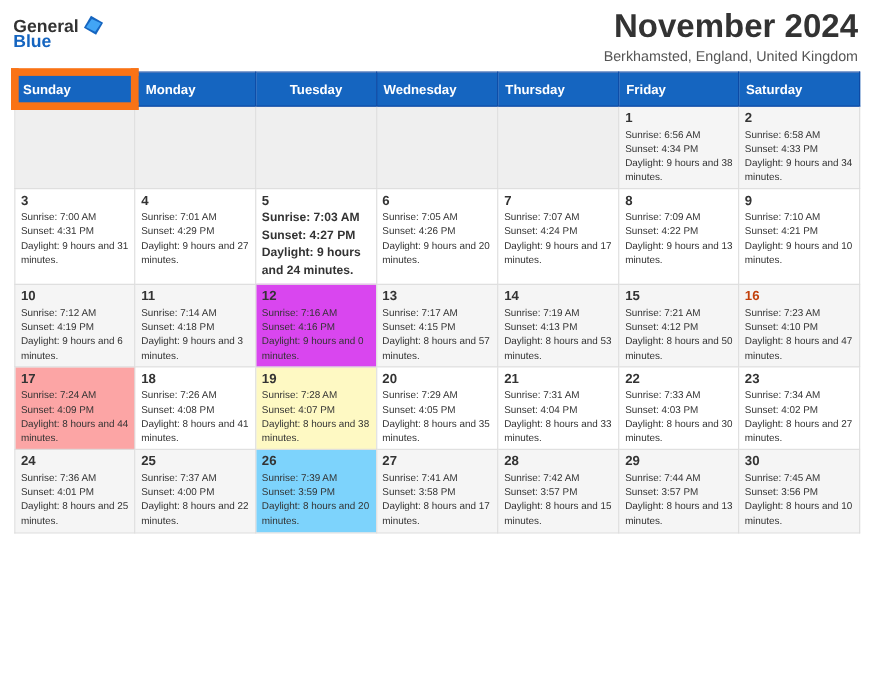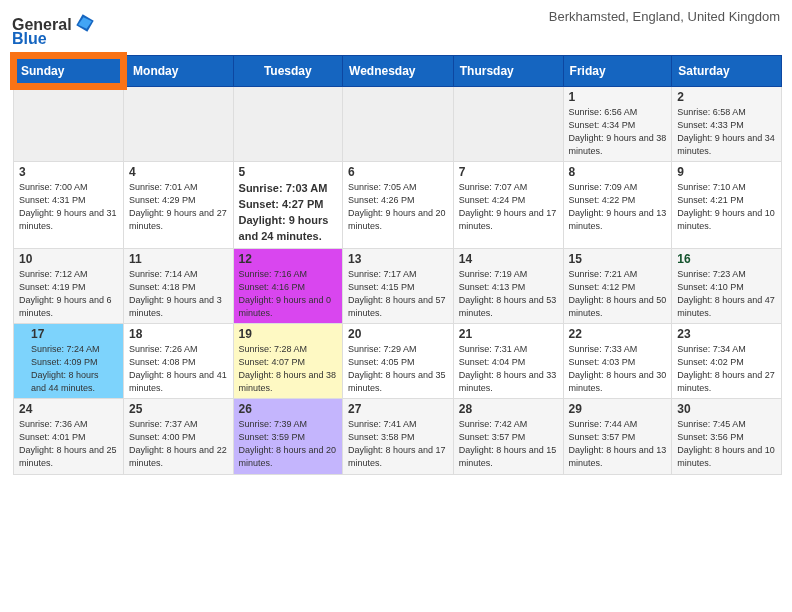--- a/index.html
+++ b/index.html
@@ -17,20 +17,21 @@
         <span style="font-size:16px; font-weight:bold; color:#333;">General</span>
         <svg width="22" height="22" viewBox="0 0 22 22">
           <polygon points="11,2 20,11 11,20 2,11" fill="#1565c0" transform="rotate(-15,11,11)"></polygon>
           <polygon points="11,5 18,11 11,17 4,11" fill="#42a5f5" transform="rotate(-15,11,11)"></polygon>
         </svg>
       </div>
       <span style="font-size:16px; font-weight:bold; color:#1565c0; margin-top:-4px;text-align:right;">Blue</span>
     </div>
   </div>
   <div style="text-align:right;">
+    <div style="font-size:30px; font-weight:bold; color:#333;">November 2024</div>
     <div style="font-size:13px; color:#555; margin-top:1px;">Berkhamsted, England, United Kingdom</div>
   </div>
 </div>
 
 <table style="width: calc(100% - 20px); margin: 0 10px; border-collapse: collapse;">
   <thead>
     <tr class="cal-header-row">
       <th style="background:#1565c0; color:white; text-align:left; padding:5px 4px; font-size:12px; font-weight:bold; border:7px solid #f97316;">Sunday</th>
       <th style="background:#1565c0; color:white; text-align:left; padding:5px 6px; font-size:12px; font-weight:bold; border:1px solid #0d47a1;">Monday</th>
       <th style="background:#1565c0; color:white; text-align:center; padding:5px 6px; font-size:12px; font-weight:bold; border:1px solid #0d47a1;">Tuesday</th>
@@ -135,28 +136,28 @@
 Sunset: 4:13 PM
 Daylight: 8 hours and 53 minutes.</div>
         </td>
         <td style="vertical-align: top; border: 1px solid rgb(221, 221, 221); padding: 3px 5px; width: 113px; height: 75px; font-size: 9px; color: rgb(51, 51, 51); background: rgb(245, 245, 245);">
           <span style="font-size: 12px; font-weight: bold; color: rgb(51, 51, 51); display: block; margin-bottom: 2px;">15</span>
           <div style="font-size: 9px; color: rgb(51, 51, 51); line-height: 1.45; white-space: pre-line;">Sunrise: 7:21 AM
 Sunset: 4:12 PM
 Daylight: 8 hours and 50 minutes.</div>
         </td>
         <td style="vertical-align: top; border: 1px solid rgb(221, 221, 221); padding: 3px 5px; width: 113px; height: 75px; font-size: 9px; color: rgb(51, 51, 51); background: rgb(245, 245, 245);">
-          <span style="font-size: 12px; font-weight: bold; color: #14532d; display: block; margin-bottom: 2px;">16</span>
+          <span style="font-size: 12px; font-weight: bold; color: #c2410c; display: block; margin-bottom: 2px;">16</span>
           <div style="font-size: 9px; color: rgb(51, 51, 51); line-height: 1.45; white-space: pre-line;">Sunrise: 7:23 AM
 Sunset: 4:10 PM
 Daylight: 8 hours and 47 minutes.</div>
         </td>
       </tr>
       <tr>
-        <td style="vertical-align: top; border: 1px solid rgb(221, 221, 221); padding: 3px 17px; width: 113px; height: 75px; font-size: 9px; color: rgb(51, 51, 51); background: #7dd3fc; margin-left: 20px;">
+        <td style="vertical-align: top; border: 1px solid rgb(221, 221, 221); padding: 3px 5px; width: 113px; height: 75px; font-size: 9px; color: rgb(51, 51, 51); background: #fca5a5; margin-left: 20px;">
           <span style="font-size: 12px; font-weight: bold; color: rgb(51, 51, 51); display: block; margin-bottom: 2px;">17</span>
           <div style="font-size: 9px; color: rgb(51, 51, 51); line-height: 1.45; white-space: pre-line;">Sunrise: 7:24 AM
 Sunset: 4:09 PM
 Daylight: 8 hours and 44 minutes.</div>
         </td>
         <td style="vertical-align: top; border: 1px solid rgb(221, 221, 221); padding: 3px 5px; width: 113px; height: 75px; font-size: 9px; color: rgb(51, 51, 51); background: rgb(255, 255, 255);">
           <span style="font-size: 12px; font-weight: bold; color: rgb(51, 51, 51); display: block; margin-bottom: 2px;">18</span>
           <div style="font-size: 9px; color: rgb(51, 51, 51); line-height: 1.45; white-space: pre-line;">Sunrise: 7:26 AM
 Sunset: 4:08 PM
 Daylight: 8 hours and 41 minutes.</div>
@@ -198,21 +199,21 @@
           <div style="font-size: 9px; color: rgb(51, 51, 51); line-height: 1.45; white-space: pre-line;">Sunrise: 7:36 AM
 Sunset: 4:01 PM
 Daylight: 8 hours and 25 minutes.</div>
         </td>
         <td style="vertical-align: top; border: 1px solid rgb(221, 221, 221); padding: 3px 5px; width: 113px; height: 75px; font-size: 9px; color: rgb(51, 51, 51); background: rgb(245, 245, 245);">
           <span style="font-size: 12px; font-weight: bold; color: rgb(51, 51, 51); display: block; margin-bottom: 2px;">25</span>
           <div style="font-size: 9px; color: rgb(51, 51, 51); line-height: 1.45; white-space: pre-line;">Sunrise: 7:37 AM
 Sunset: 4:00 PM
 Daylight: 8 hours and 22 minutes.</div>
         </td>
-        <td style="vertical-align: top; border: 1px solid rgb(221, 221, 221); padding: 3px 5px; width: 113px; height: 75px; font-size: 9px; color: rgb(51, 51, 51); background: #c4b5fd;">
+        <td style="vertical-align: top; border: 1px solid rgb(221, 221, 221); padding: 3px 5px; width: 113px; height: 75px; font-size: 9px; color: rgb(51, 51, 51); background: #7dd3fc;">
           <span style="font-size: 12px; font-weight: bold; color: rgb(51, 51, 51); display: block; margin-bottom: 2px;">26</span>
           <div style="font-size: 9px; color: rgb(51, 51, 51); line-height: 1.45; white-space: pre-line;">Sunrise: 7:39 AM
 Sunset: 3:59 PM
 Daylight: 8 hours and 20 minutes.</div>
         </td>
         <td style="vertical-align: top; border: 1px solid rgb(221, 221, 221); padding: 3px 5px; width: 113px; height: 75px; font-size: 9px; color: rgb(51, 51, 51); background: rgb(245, 245, 245);">
           <span style="font-size: 12px; font-weight: bold; color: rgb(51, 51, 51); display: block; margin-bottom: 2px;">27</span>
           <div style="font-size: 9px; color: rgb(51, 51, 51); line-height: 1.45; white-space: pre-line;">Sunrise: 7:41 AM
 Sunset: 3:58 PM
 Daylight: 8 hours and 17 minutes.</div>

